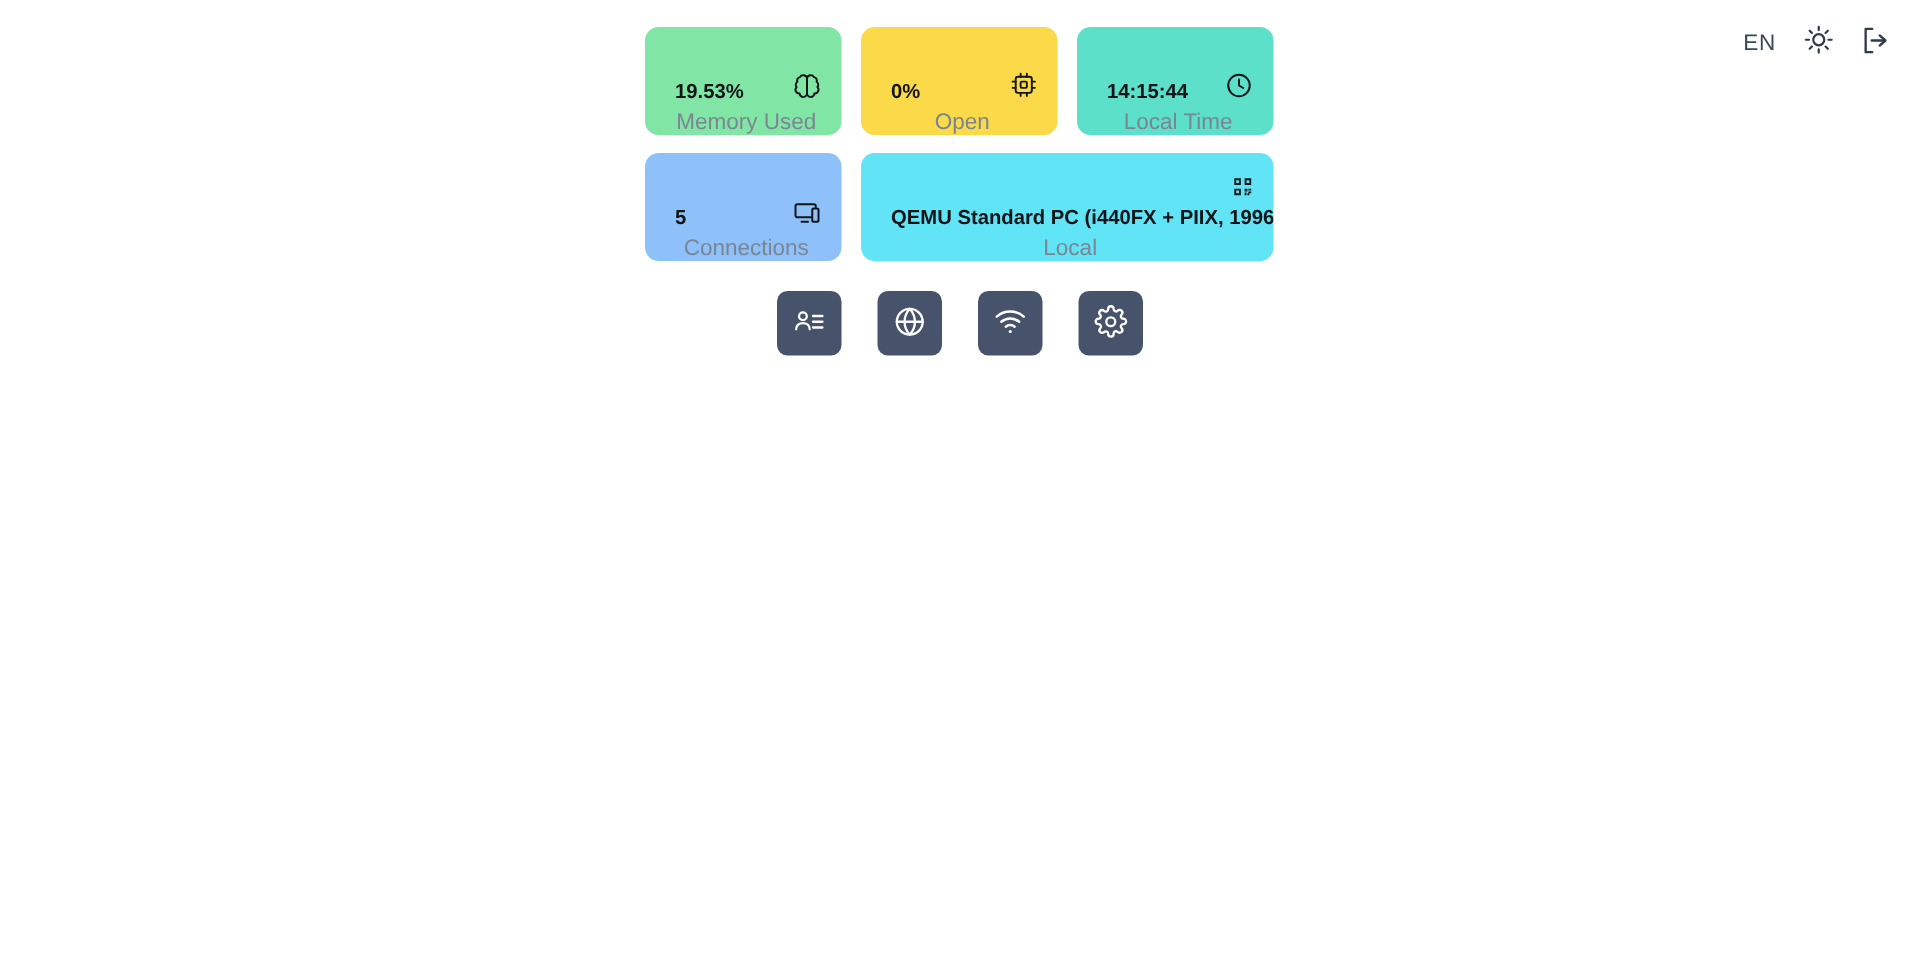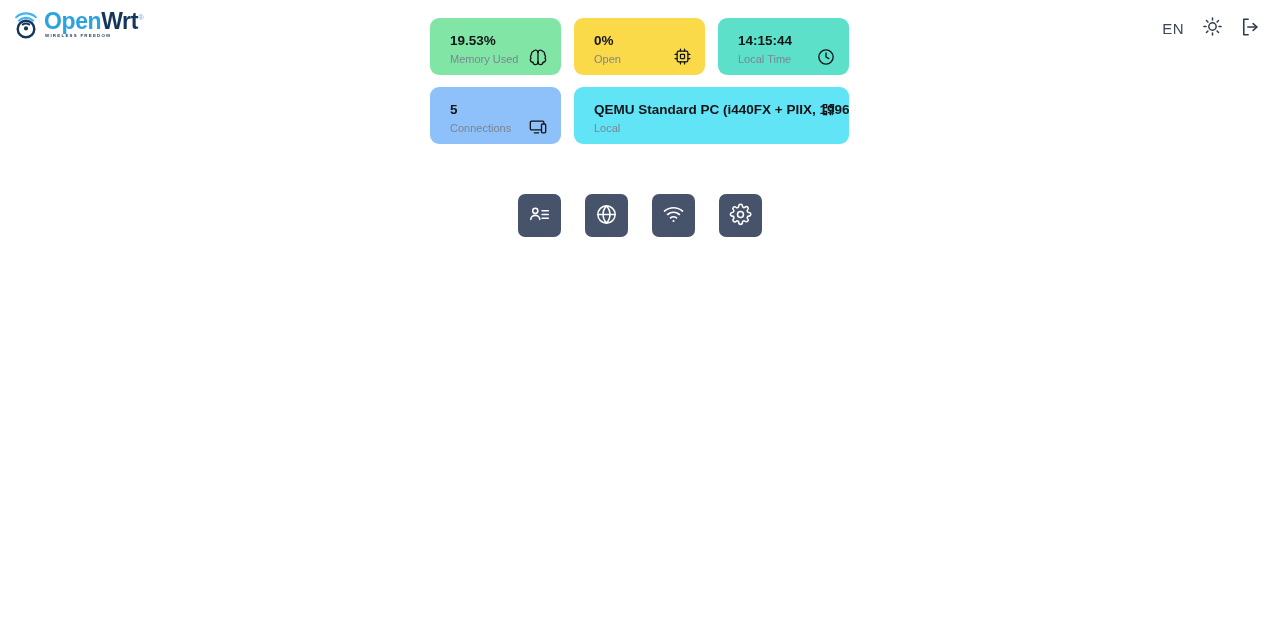--- a/index.html
+++ b/index.html
@@ -91,43 +91,44 @@
     top: 18px;
     width: 420px;
   }
   .card-row {
     display: flex;
     gap: 13px;
     margin-bottom: 12px;
   }
   .card {
     border-radius: 9px;
-    height: 57px;
-    padding: 16px 16px 0 20px;
+    height: 72px;
+    padding: 36px 16px 0 20px;
     position: relative;
     overflow: hidden;
     cursor: pointer;
   }
   .card.sm { width: 131px; }
   .card.wide { width: 275px; }
 
   .card-value {
     font-size: 13.5px;
     font-weight: 700;
     color: #121418;
     line-height: 1;
     white-space: nowrap;
   }
   .card-value.long { font-size: 13.5px; }
   .card-label {
-    font-size: 11px;
+    font-size: 15px;
     color: #7b8593;
     margin-top: 6px;
     line-height: 1;
     white-space: nowrap;
+    text-align: center;
   }
   .card-icon {
     position: absolute;
     color: #111418;
   }
   .card-icon.corner { right: 13px; top: 29px; }
   .card-icon.inline { right: 13px; top: 15px; }
 
   
   .actions {
@@ -149,37 +150,20 @@
     justify-content: center;
     color: #ffffff;
     padding: 0;
   }
 </style>
 </head>
 <body>
 
 <div class="topbar">
 
-  <div class="brand">
-    <span>
-      <svg class="brand-mark" viewBox="0 0 32 32" fill="none">
-        <path d="M6.2 9.2C9 6.6 12.4 5.4 16 5.4c3.6 0 7 1.2 9.8 3.8" stroke="#3fb5f0" stroke-width="2.1" stroke-linecap="round"></path>
-        <path d="M9 12.6c2-1.8 4.4-2.7 7-2.7s5 .9 7 2.7" stroke="#3fb5f0" stroke-width="2.1" stroke-linecap="round"></path>
-        <circle cx="16" cy="21" r="8.3" stroke="#15365c" stroke-width="2.4" fill="none"></circle>
-        <path d="M12.8 16.6c.9-.8 2-1.2 3.2-1.2s2.3.4 3.2 1.2" stroke="#15365c" stroke-width="2" stroke-linecap="round"></path>
-        <circle cx="16" cy="20.4" r="2.1" fill="#15365c"></circle>
-      </svg>
-    </span>
-    <span class="brand-text">
-      <span class="brand-word">
-        <span>Open</span><span class="dark">Wrt</span><span class="brand-reg">®</span>
-      </span>
-      <span class="brand-sub">WIRELESS FREEDOM</span>
-    </span>
-  </div>
 
   <div class="topbar-right">
     <button class="lang-btn">EN</button>
 
     <button class="icon-btn">
       <span>
         <svg width="21" height="21" viewBox="0 0 24 24" fill="none" stroke="currentColor" stroke-width="1.7" stroke-linecap="round">
           <circle cx="12" cy="12" r="4.2"></circle>
           <path d="M12 2.2v2.4M12 19.4v2.4M2.2 12h2.4M19.4 12h2.4M5.1 5.1l1.7 1.7M17.2 17.2l1.7 1.7M18.9 5.1l-1.7 1.7M6.8 17.2l-1.7 1.7"></path>
         </svg>

